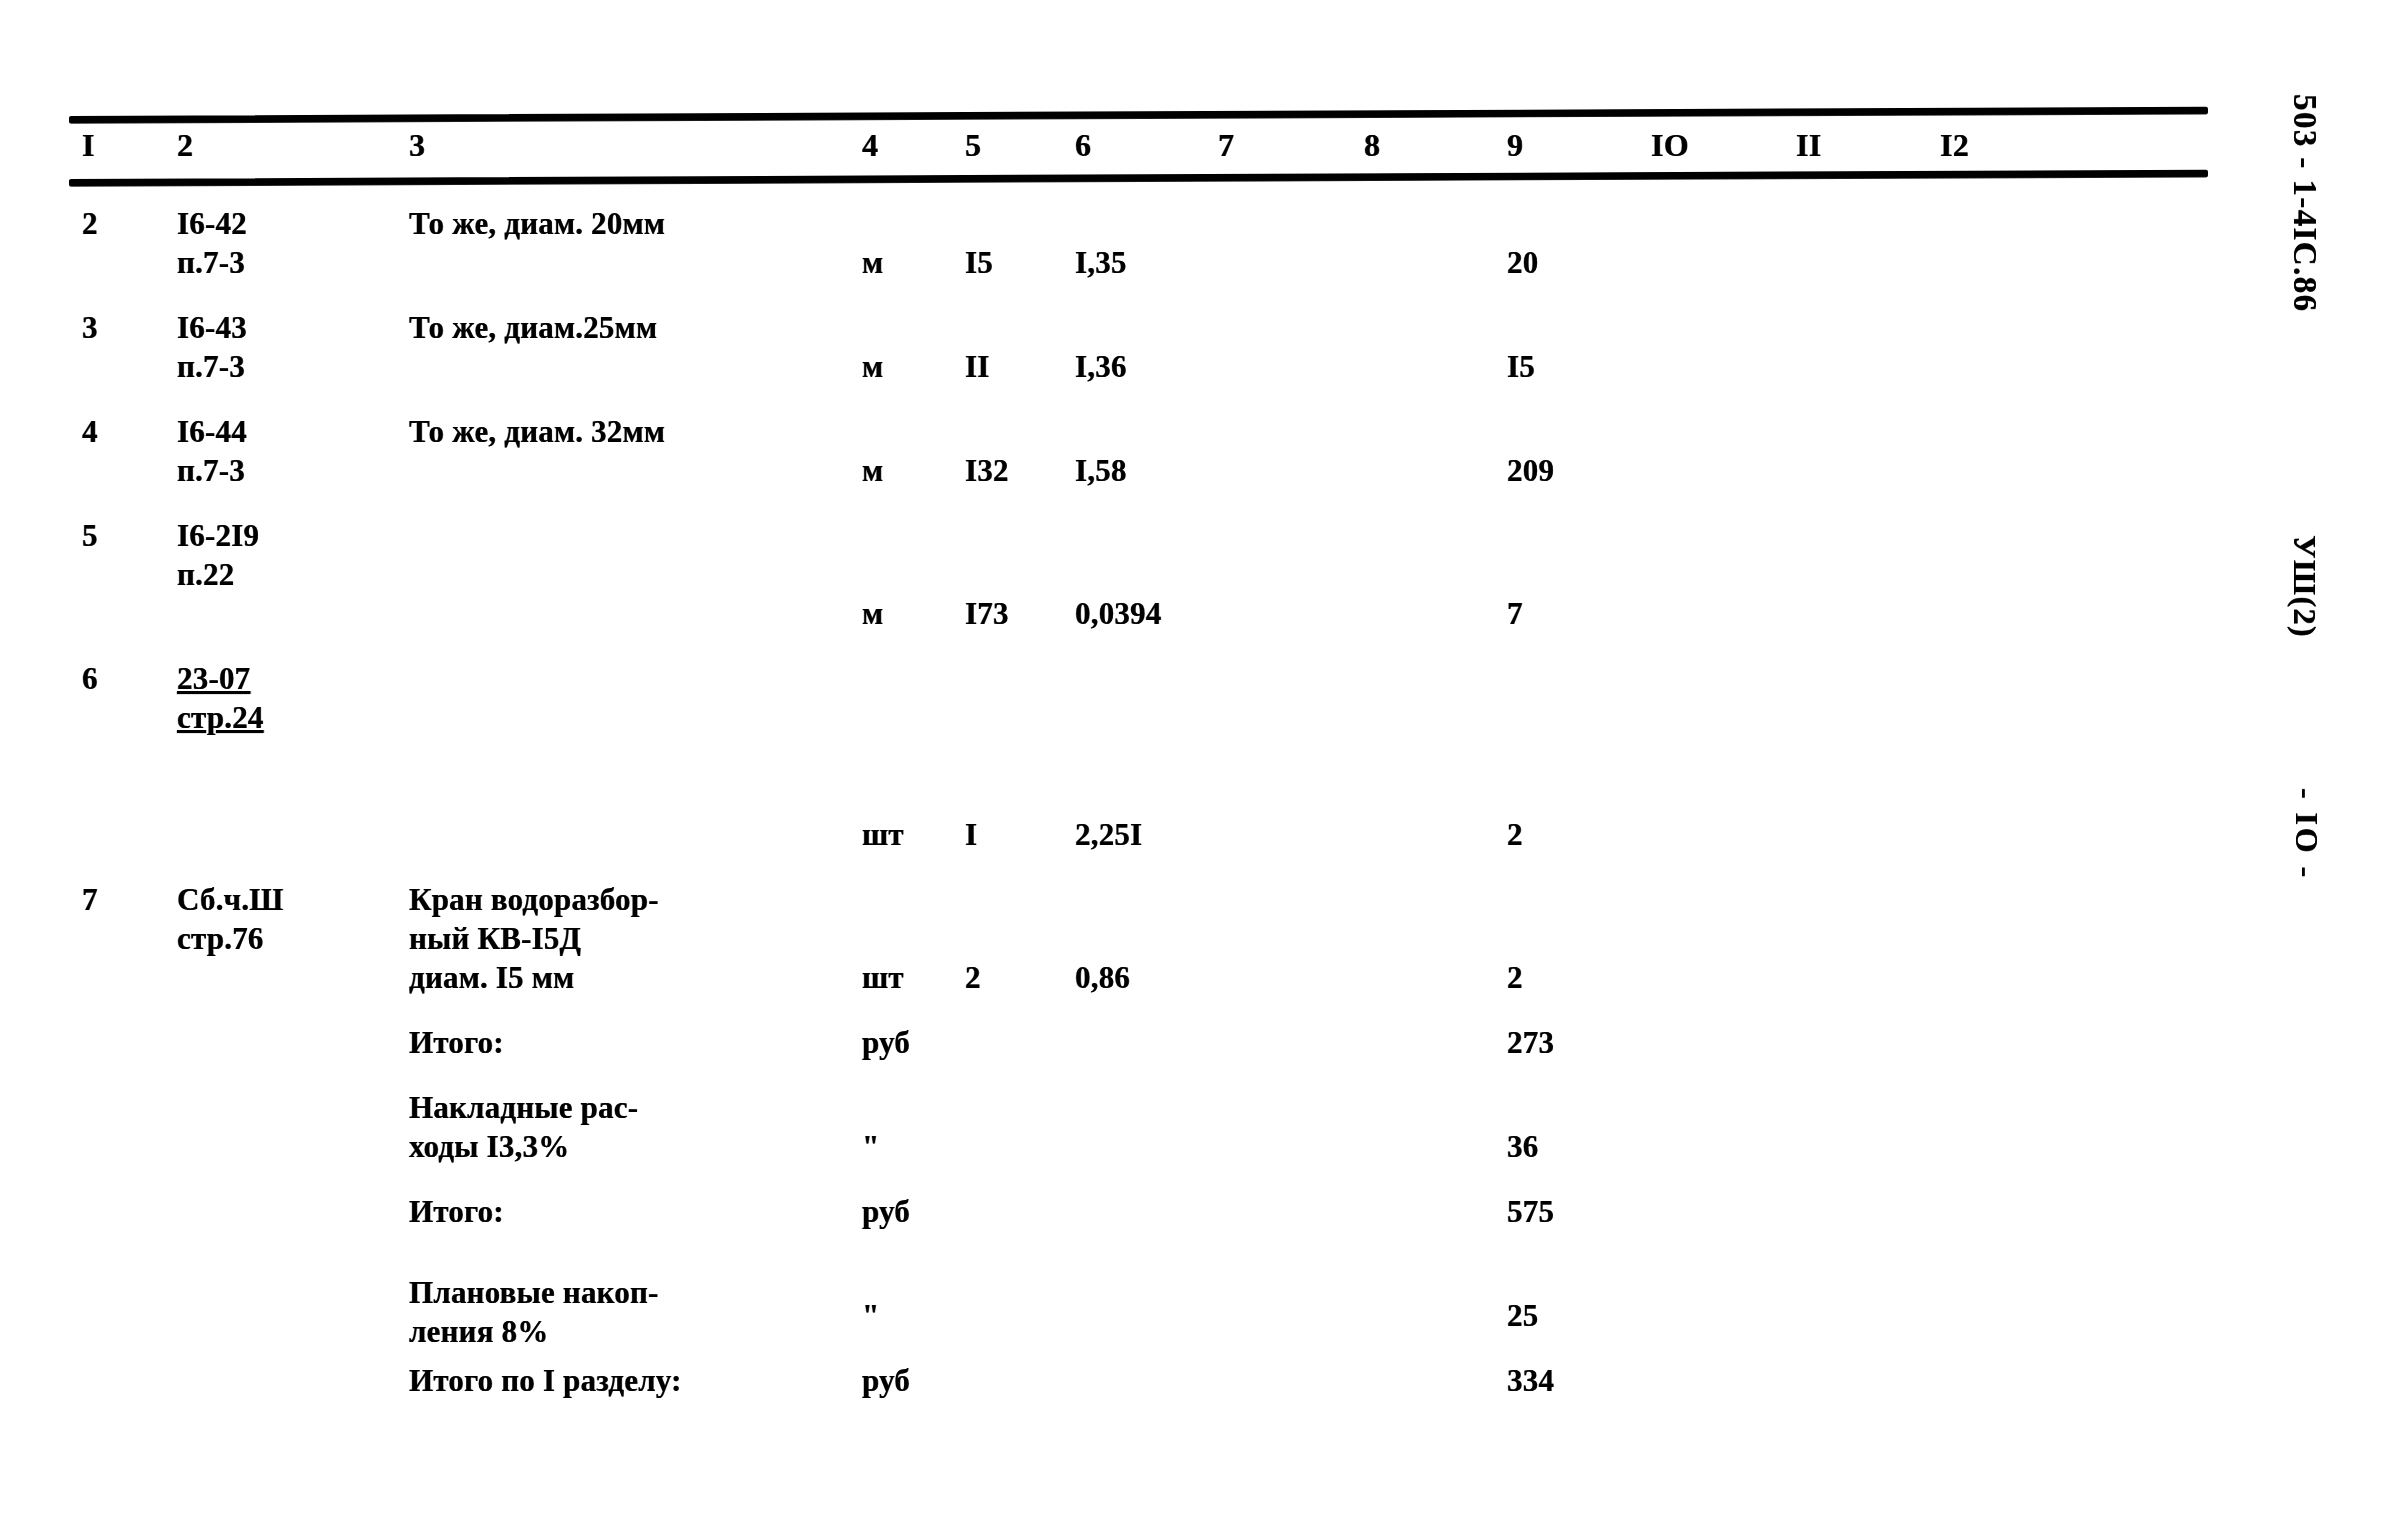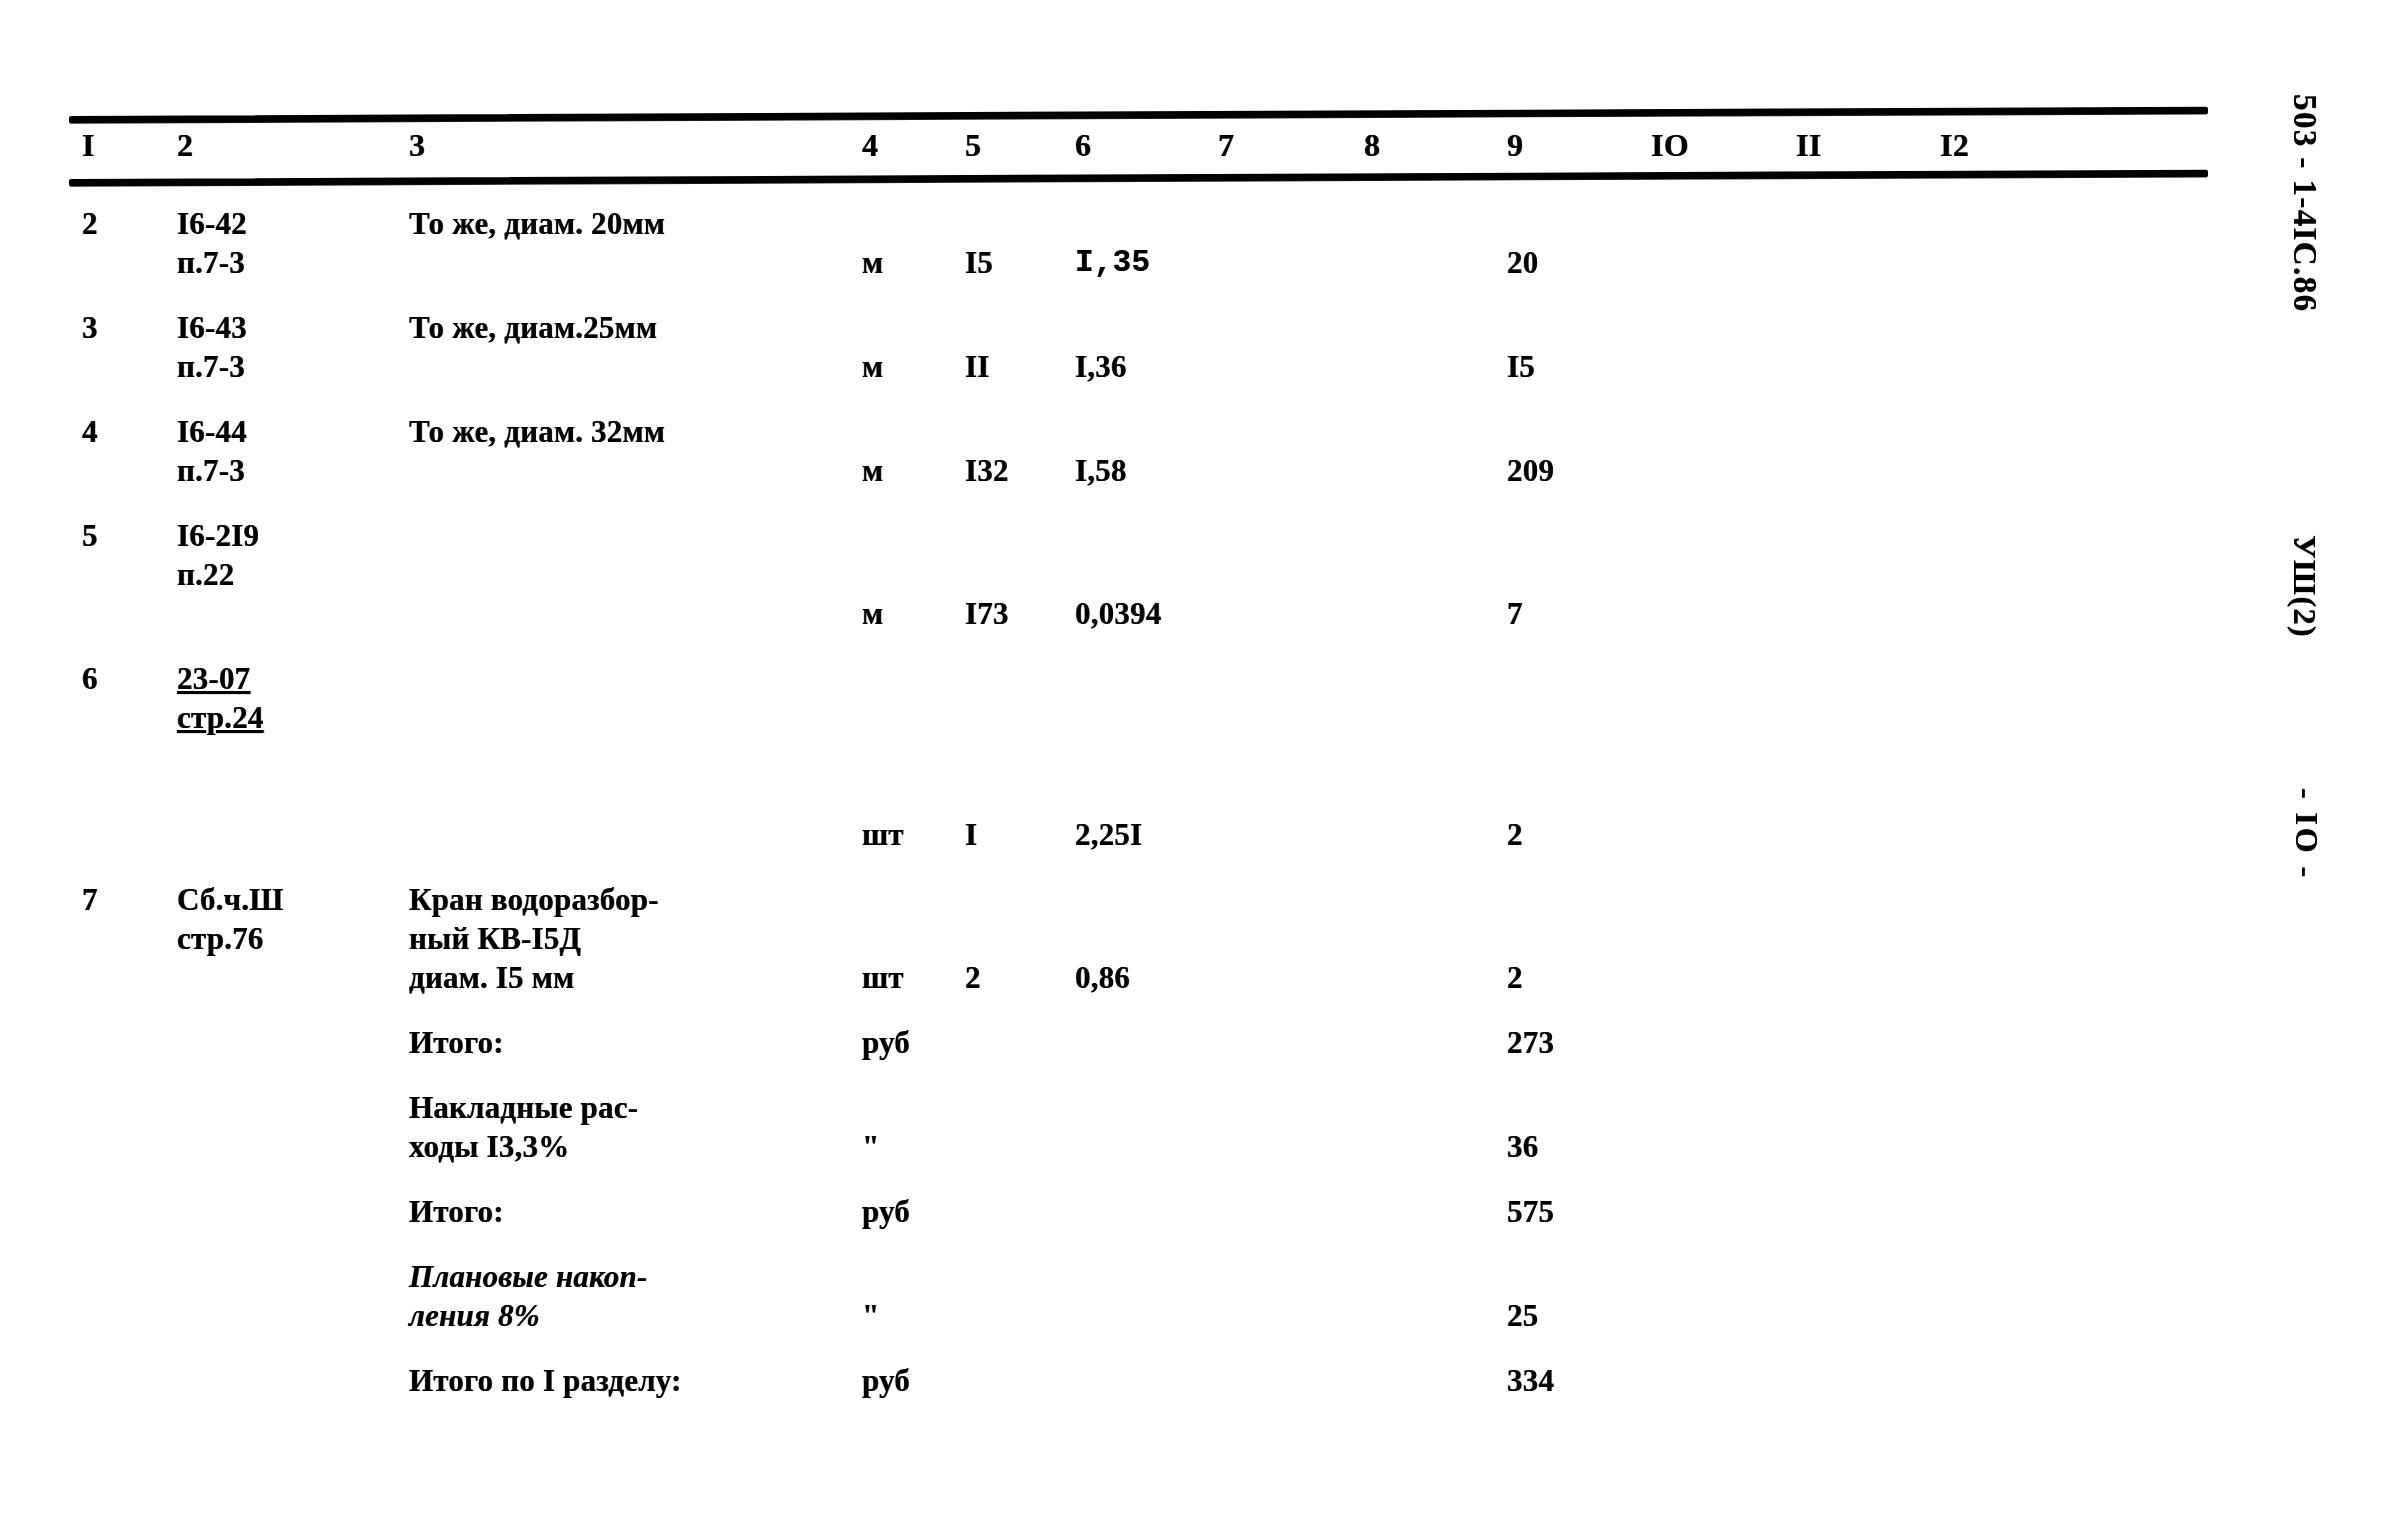--- a/index.html
+++ b/index.html
@@ -137,21 +137,21 @@
     <div class="rule second"></div>
 
     <div id="body-rows">
         <div class="row" style="position: relative; height: 78px; margin-bottom: 26px;">
           <span class="c col1 inky" style="top: 0px;">2</span>
           <span class="c col2 inky desc" style="top: 0px;">I6-42
 п.7-3</span>
           <span class="c col3 inky desc" style="top: 0px;">То же, диам. 20мм</span>
           <span class="c col4 inky num" style="top: 39px;">м</span>
           <span class="c col5 inky num" style="top: 39px;">I5</span>
-          <span class="c col6 inky num" style="top: 39px; font-family: Liberation Mono, monospace;">I,35</span>
+          <span class="c col6 inky num" style="top: 39px;">I,35</span>
           <span class="c col9 inky num" style="top: 39px;">20</span>
         </div>
         <div class="row" style="position: relative; height: 78px; margin-bottom: 26px;">
           <span class="c col1 inky" style="top: 0px;">3</span>
           <span class="c col2 inky desc" style="top: 0px;">I6-43
 п.7-3</span>
           <span class="c col3 inky desc" style="top: 0px;">То же, диам.25мм</span>
           <span class="c col4 inky num" style="top: 39px;">м</span>
           <span class="c col5 inky num" style="top: 39px;">II</span>
           <span class="c col6 inky num" style="top: 39px;">I,36</span>
@@ -207,21 +207,21 @@
 ходы I3,3%</span>
           <span class="c col4 inky num" style="top: 39px;">"</span>
           <span class="c col9 inky num" style="top: 39px;">36</span>
         </div>
         <div class="row" style="position: relative; height: 39px; margin-bottom: 26px;">
           <span class="c col3 inky desc" style="top: 0px;">Итого:</span>
           <span class="c col4 inky num" style="top: 0px;">руб</span>
           <span class="c col9 inky num" style="top: 0px;">575</span>
         </div>
         <div class="row" style="position: relative; height: 78px; margin-bottom: 26px;">
-          <span class="c col3 inky desc" style="top: 0px; font-style: italic;">Плановые накоп-
+          <span class="c col3 inky desc" style="top: 16px;">Плановые накоп-
 ления 8%</span>
           <span class="c col4 inky num" style="top: 39px;">"</span>
           <span class="c col9 inky num" style="top: 39px;">25</span>
         </div>
         <div class="row" style="position: relative; height: 39px; margin-bottom: 26px;">
           <span class="c col3 inky desc" style="top: 0px;">Итого по I разделу:</span>
           <span class="c col4 inky num" style="top: 0px;">руб</span>
           <span class="c col9 inky num" style="top: 0px;">334</span>
         </div>
       </div>

